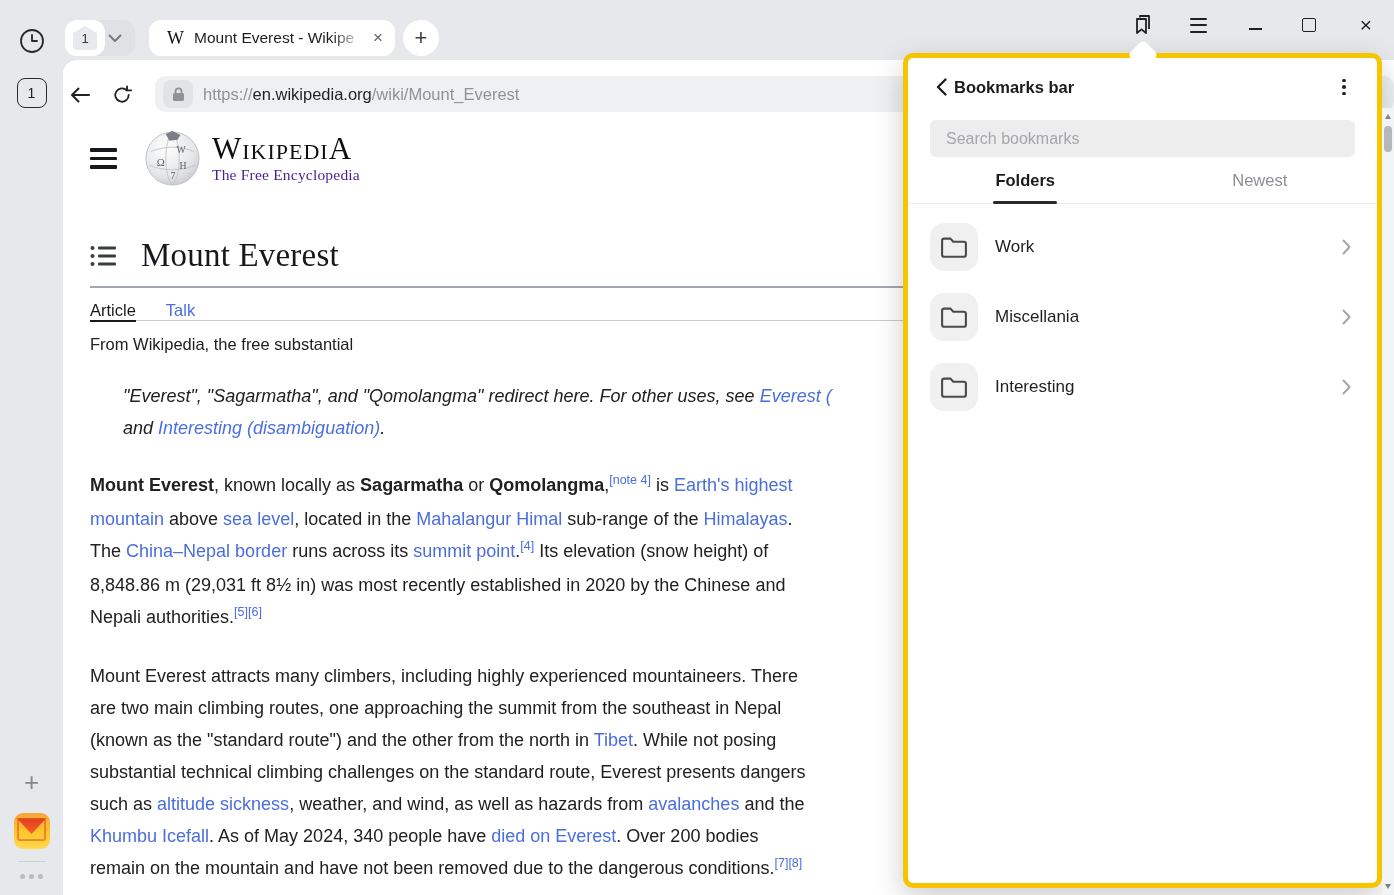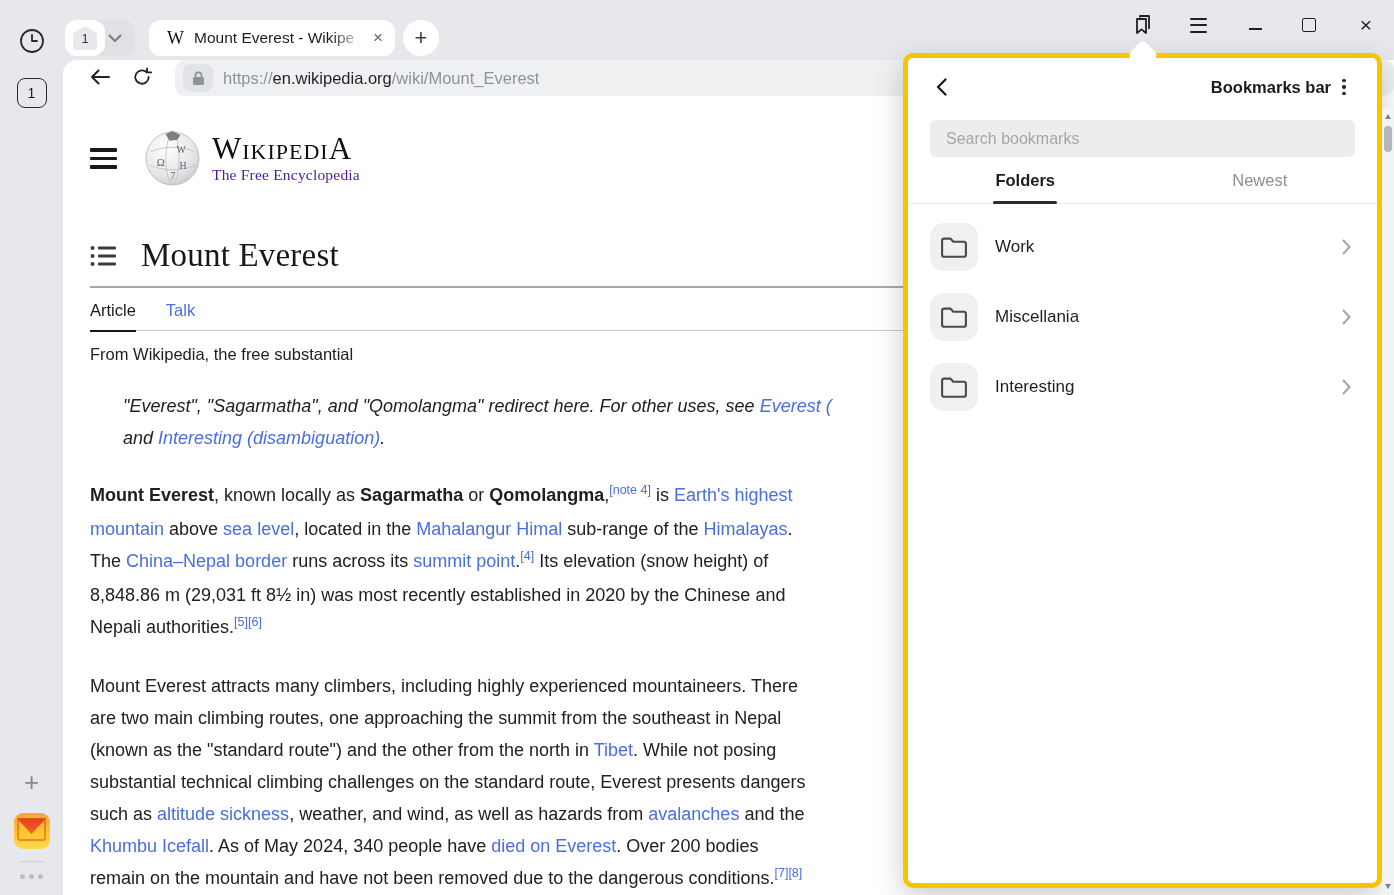--- a/index.html
+++ b/index.html
@@ -48,58 +48,58 @@
   .ic-menu{left:1122px;}
   .menu-lines{display:flex;flex-direction:column;gap:4.5px;}
   .menu-lines i{width:17px;height:2px;background:#1f2023;border-radius:1px;}
   .ic-min{left:1179px;}
   .min-bar{width:13px;height:2px;background:#1f2023;margin-top:8px;}
   .ic-max{left:1233px;}
   .max-box{width:12px;height:12px;border:1.7px solid #1f2023;border-radius:2px;}
   .ic-close{left:1290px;font-size:21px;font-weight:300;color:#1f2023;}
   
   .window{position:absolute;left:63px;top:60px;right:0;bottom:0;background:#fff;border-top-left-radius:14px;overflow:hidden;}
-  .urlrow{height:52px;display:flex;align-items:flex-start;padding-left:20px;}
+  .urlrow{height:52px;display:flex;align-items:flex-end;padding-left:0;}
   .nav-ic{width:34px;height:34px;display:flex;align-items:center;justify-content:center;margin-right:8px;}
   .urlfield{flex:1;height:36px;background:#eef0f2;border-radius:10px;margin-left:8px;display:flex;align-items:center;
     padding:0 10px 0 4px;font-size:16.5px;white-space:nowrap;overflow:hidden;}
   .lock-chip{width:30px;height:28px;background:#e1e3e6;border-radius:8px;display:flex;align-items:center;justify-content:center;margin:0 10px 0 4px;}
   .url-dim{color:#8e9399;}
   .url-host{color:#1f2125;}
   
   .page{position:relative;padding:14px 0 0 27px;width:1240px;}
   .wiki-top{display:flex;align-items:center;margin-top:4px;}
   .wk-burger{display:flex;flex-direction:column;gap:5px;margin-right:27px;}
   .wk-burger i{width:27px;height:3.5px;background:#16181b;border-radius:1px;}
   .wordmark{margin-left:11px;font-family:"Liberation Serif",serif;}
   .wordmark .wm1{font-variant:small-caps;font-size:31px;letter-spacing:1px;color:#0f0f10;line-height:1;}
   .wm2{font-size:15.5px;color:#4c1d95;margin-top:2px;letter-spacing:.2px;}
   .title-row{display:flex;align-items:center;margin-top:50px;}
   .toc-ic{margin-right:25px;}
   h1.wk-title{font-family:"Liberation Serif",serif;font-weight:400;font-size:33px;margin:0;color:#16181b;letter-spacing:.2px;}
   .wk-hr{height:2px;background:#a2a9b1;margin-top:12px;}
   .wk-tabs{display:flex;gap:30px;margin-top:13px;border-bottom:1.5px solid #c8ccd1;font-size:16.5px;}
-  .wk-tab{padding-bottom:10px;text-align:center;}
+  .wk-tab{text-align:center;}
   .wk-tab.active{color:#18191b;border-bottom:2.5px solid #17181a;margin-bottom:-2px;}
   .wk-tab.link{color:#4a6edd;}
   .from-line{margin-top:14px;font-size:16.5px;color:#202122;}
   .hatnote{margin:26px 0 0 33px;font-style:italic;font-size:18px;line-height:32px;}
   .wiki-p{margin-top:25px;font-size:18px;line-height:32px;}
   .seg-b{font-weight:bold;}
   .seg-l{color:#4a6edd;}
   .seg-s{color:#4a6edd;font-size:12.5px;position:relative;top:-7px;letter-spacing:0;}
   
   .panel{position:absolute;left:903px;top:53px;width:479px;height:835px;box-sizing:border-box;
     background:#fff;border:5px solid #f6c500;border-radius:10px;z-index:40;
     box-shadow:0 10px 30px rgba(0,0,0,.20);}
   .panel-notch{position:absolute;top:-14px;left:224px;width:22px;height:22px;background:#fff;
     transform:rotate(45deg);border-radius:5px;}
   .panel-head{display:flex;align-items:center;height:58px;padding:0 20px;}
   .p-back{width:26px;height:26px;display:flex;align-items:center;justify-content:center;}
-  .p-title{flex:1;text-align:right;font-size:16.5px;font-weight:700;color:#1b1b1d;}
+  .p-title{flex:1;text-align:left;font-size:16.5px;font-weight:700;color:#1b1b1d;}
   .p-kebab{width:26px;height:26px;display:flex;flex-direction:column;gap:3px;align-items:center;justify-content:center;}
   .p-kebab i{width:3.5px;height:3.5px;border-radius:50%;background:#242427;}
   .p-search{display:block;margin:4px 22px 0;width:calc(100% - 44px);box-sizing:border-box;height:37px;
     background:#ededee;border:none;border-radius:6px;padding:4px 16px;font-size:16px;color:#1b1b1d;outline:none;
     font-family:"Liberation Sans",sans-serif;}
   .p-search::placeholder{color:#a6a6ab;}
   .p-tabs{display:flex;margin-top:14px;border-bottom:1px solid #ebebed;}
   .p-tab{flex:1;text-align:center;padding-bottom:13px;font-size:16.5px;color:#8e8e93;position:relative;}
   .p-tab.active{color:#1c1c1e;font-weight:700;}
   .p-tab.active::after{content:"";position:absolute;left:50%;transform:translateX(-50%);bottom:-1px;width:64px;height:3px;background:#2b2b2e;border-radius:2px;}

